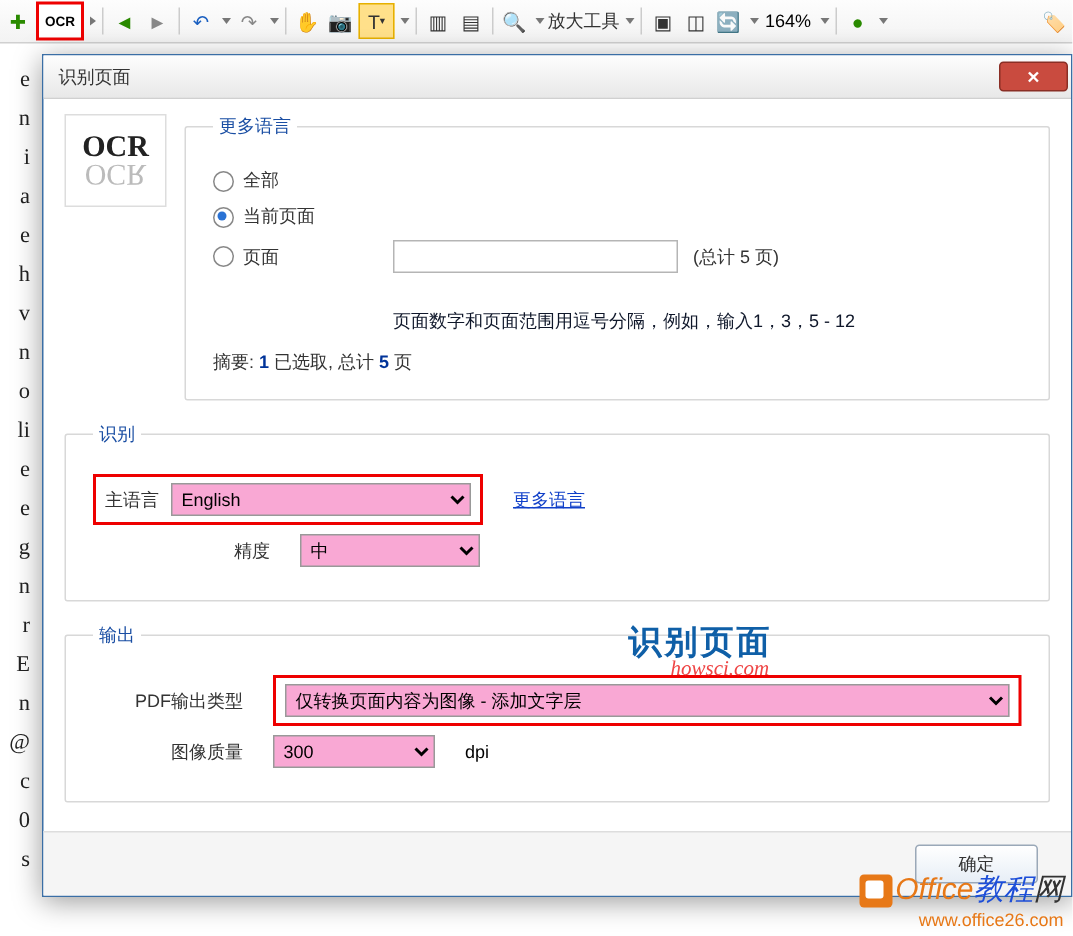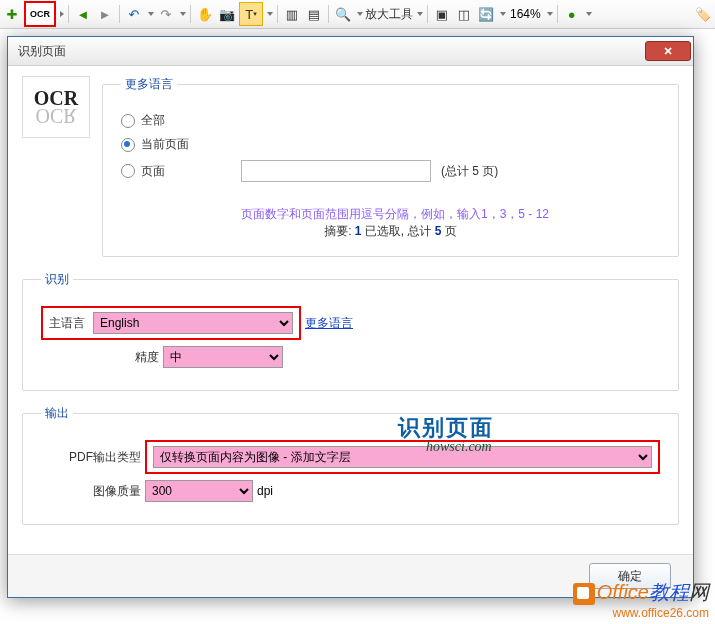--- a/index.html
+++ b/index.html
@@ -42,21 +42,21 @@
   .hl { background:#ffe08a;border:1px solid #e6b000;padding:1px; }
   .zoom-label { font-size:12px;color:#333; }
   .zoom-pct { font-size:12px;padding:0 2px; }
   
   .bgtext {
     position:absolute;left:-10px;top:40px;line-height:26px;color:#222;font-size:15px;
     font-family:Georgia,serif;width:30px;text-align:right;
   }
   
   .dialog {
-    position:absolute;left:7px;top:36px;width:685px;height:560px;
+    position:absolute;left:28px;top:36px;width:685px;height:560px;
     border:1px solid #3a6ea5;
     box-shadow:0 3px 18px rgba(0,0,0,.4);
     background:#fff;
   }
   .titlebar {
     height:28px;background:linear-gradient(#fdfdfd,#e8e8e8);
     border-bottom:1px solid #d0d0d0;
     display:flex;align-items:center;justify-content:space-between;padding:0 2px 0 10px;
     color:#333;
   }
@@ -68,41 +68,41 @@
   .ocr-logo {
     float:left;width:66px;height:60px;border:1px solid #ddd;margin-right:12px;
     display:flex;flex-direction:column;align-items:center;justify-content:center;font-family:Georgia,serif;
   }
   .ocr-logo .t1{font-size:20px;font-weight:bold;color:#222;}
   .ocr-logo .t2{font-size:20px;color:#bbb;transform:scaleY(-1);margin-top:-6px;}
   fieldset {
     border:1px solid #d8d8d8;border-radius:2px;margin:0 0 14px 0;padding:12px 18px 16px;
   }
   legend { color:#1a4ea3;padding:0 4px;font-size:12px; }
-  .row { display:flex;align-items:center;margin:6px 0;gap:4px; }
+  .row { display:flex;align-items:center;margin:6px 0;gap:20px; }
   .row label.lbl { width:100px;text-align:right;display:inline-block;color:#333; }
   .radio { width:12px;height:12px;border:1px solid #888;border-radius:50%;display:inline-block;position:relative;margin-right:6px;vertical-align:middle; }
   .radio.checked::after{content:"";position:absolute;left:2px;top:2px;width:6px;height:6px;background:#2a72d4;border-radius:50%;}
   .radio.disabled{border-color:#ccc;}
   .opt { margin:7px 0;color:#333;display:flex;align-items:center; }
   .opt.disabled{color:#aaa;}
   input.txt { border:1px solid #b5b5b5;height:20px;padding:0 4px;font-size:12px; }
   select { border:1px solid #999;height:22px;font-size:12px;padding:0 2px;background:#f9a8d4; }
-  .hint { color:#8b5cf6;font-size:12px;margin-left:120px;margin-top:24px; }
-  .summary { text-align:center;color:#333;font-size:12px; }
+  .hint { color:#0f172a;font-size:12px;margin-left:120px;margin-top:24px; }
+  .summary { text-align:left;color:#333;margin-top:10px;font-size:12px; }
   .summary .b { color:#003399;font-weight:bold; }
   .redbox { border:2px solid #e00;padding:4px 6px;display:inline-flex;align-items:center;gap:8px; }
   .link { color:#1140c9;text-decoration:underline;cursor:pointer; }
   .watermark1 {
     position:absolute;left:390px;top:376px;font-size:22px;font-weight:bold;
     font-family:"Microsoft YaHei";color:#0f5fa7;letter-spacing:2px;
   }
   .watermark1 .k{color:#0f5fa7;}
   .watermark2 {
-    position:absolute;left:418px;top:402px;font-size:14px;font-style:italic;color:#14532d;font-family:Georgia,serif;
+    position:absolute;left:418px;top:402px;font-size:14px;font-style:italic;color:#ef4444;font-family:Georgia,serif;
   }
   .footer {
     position:absolute;left:0;right:0;bottom:0;height:42px;background:#f5f5f5;border-top:1px solid #ddd;
     display:flex;align-items:center;justify-content:flex-end;gap:14px;padding-right:22px;
   }
   .btn {
     min-width:80px;height:24px;border:1px solid #9aa8b8;border-radius:3px;background:linear-gradient(#fff,#e7eef6);
     display:flex;align-items:center;justify-content:center;color:#333;cursor:pointer;
   }
   

